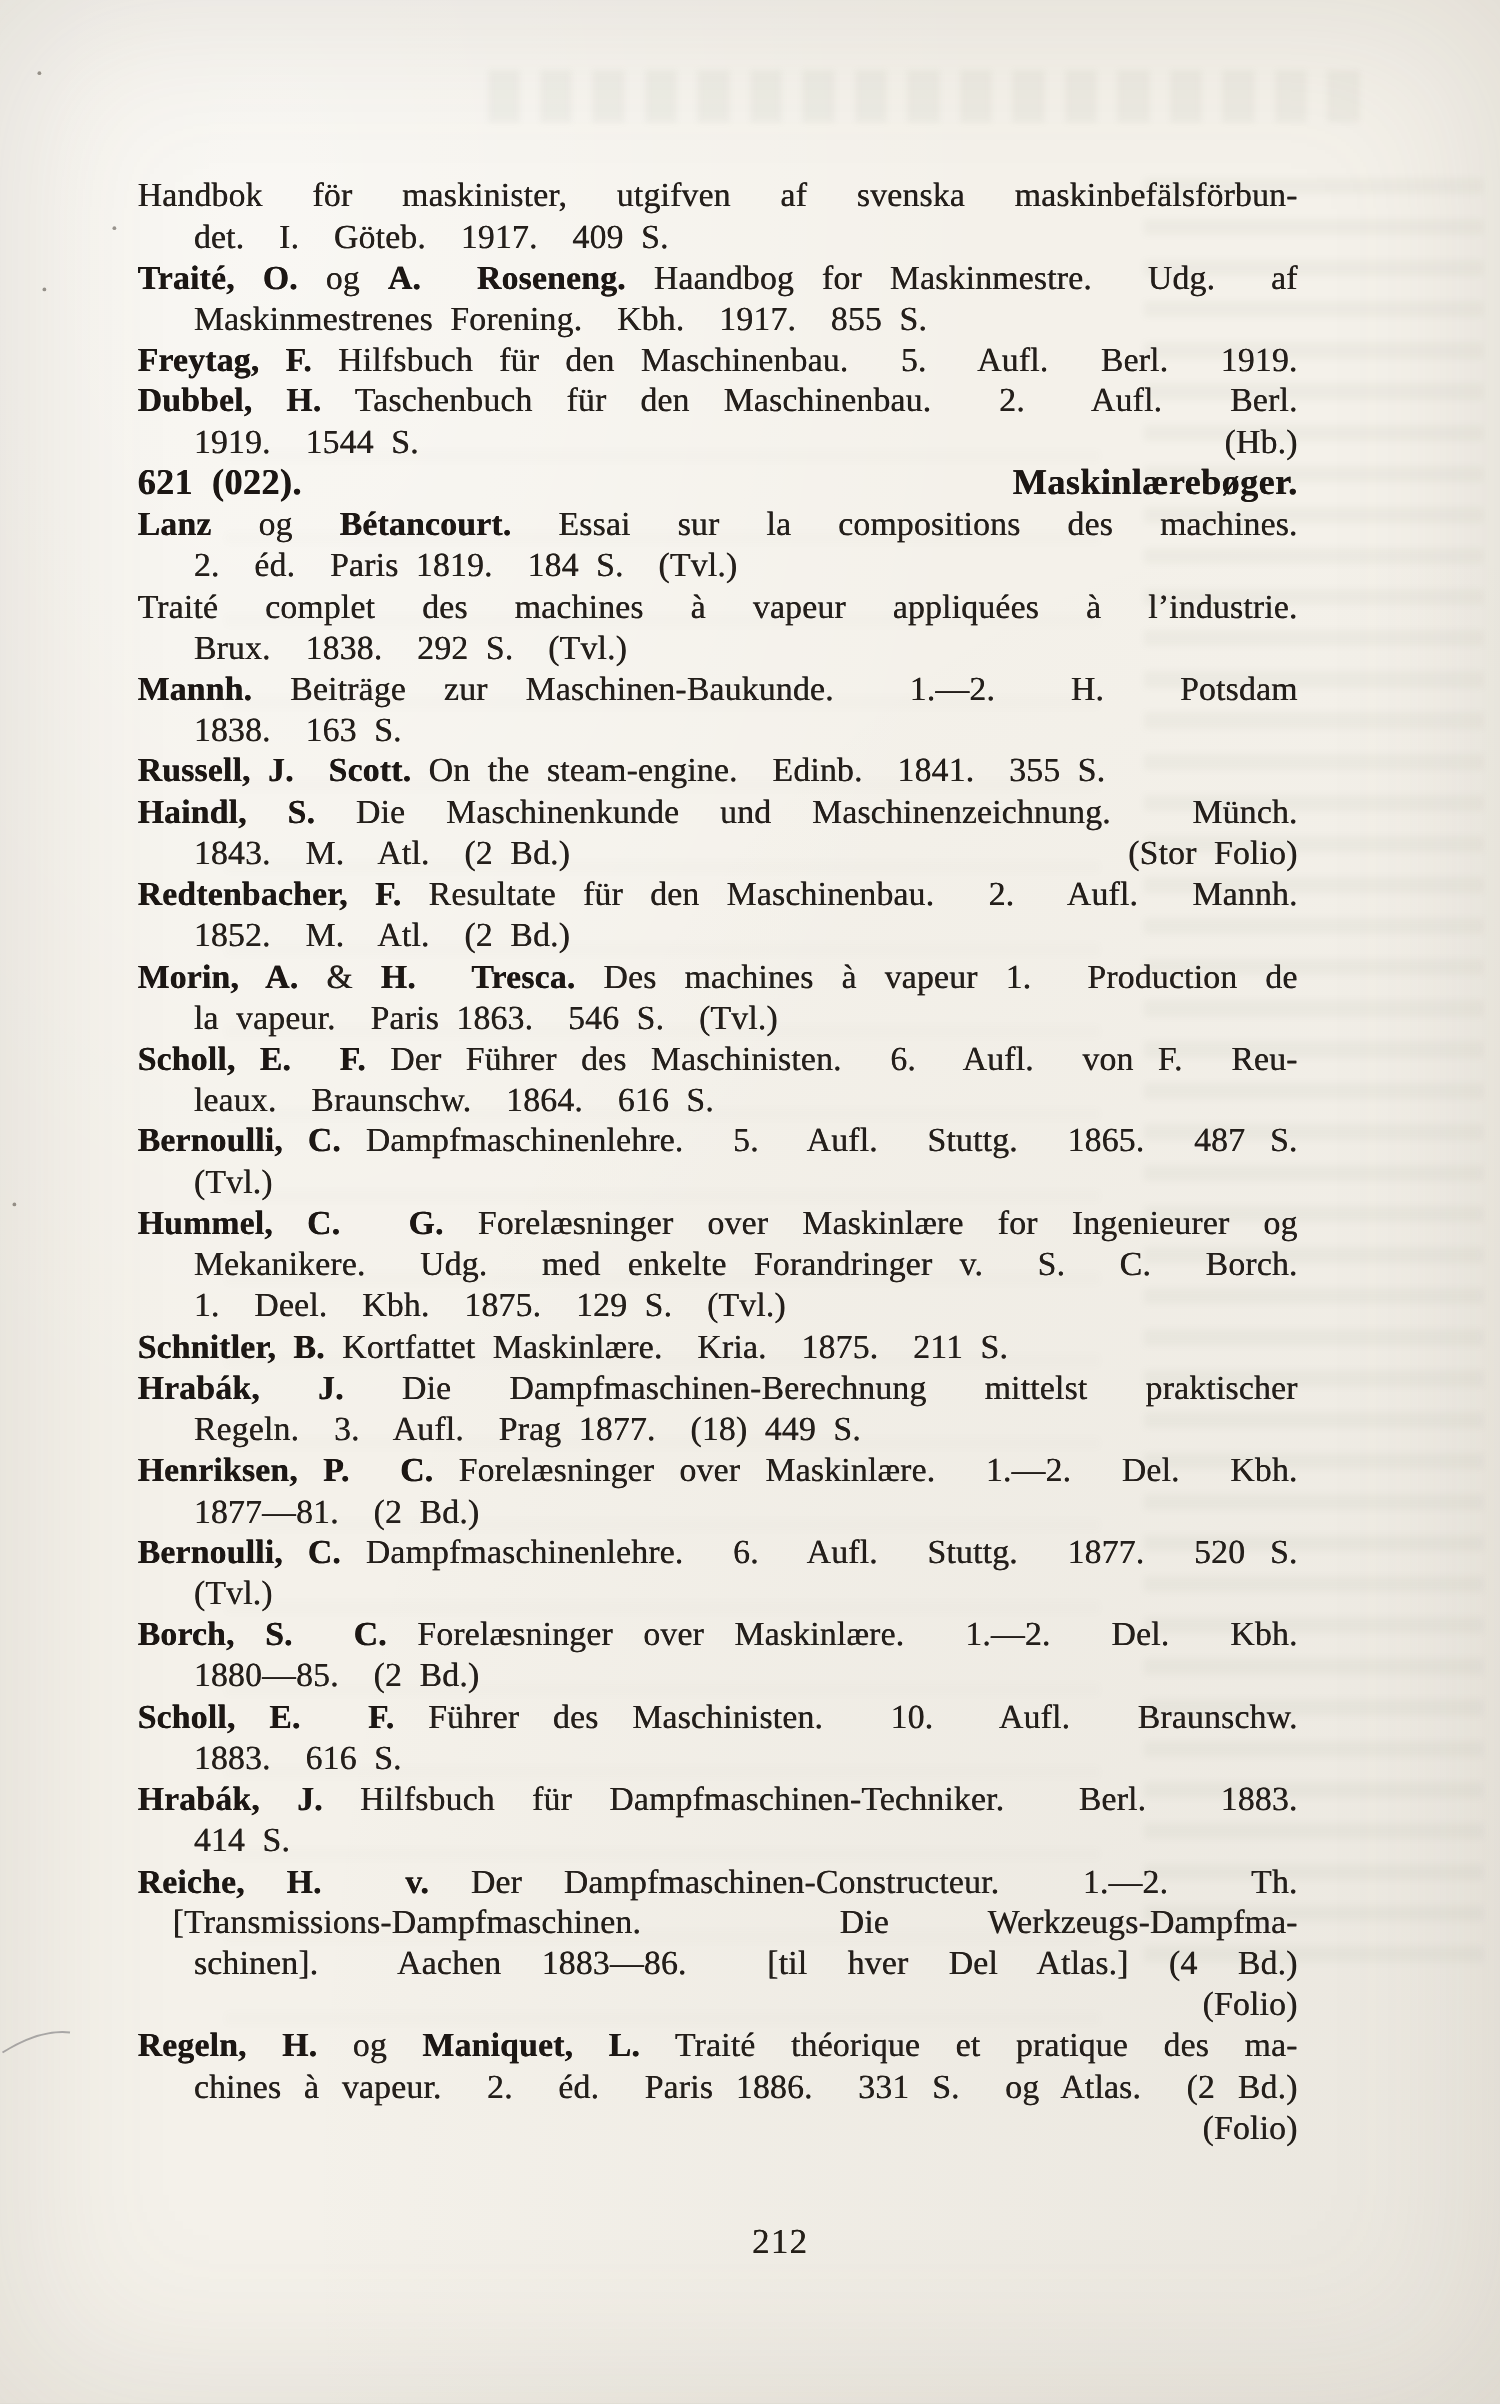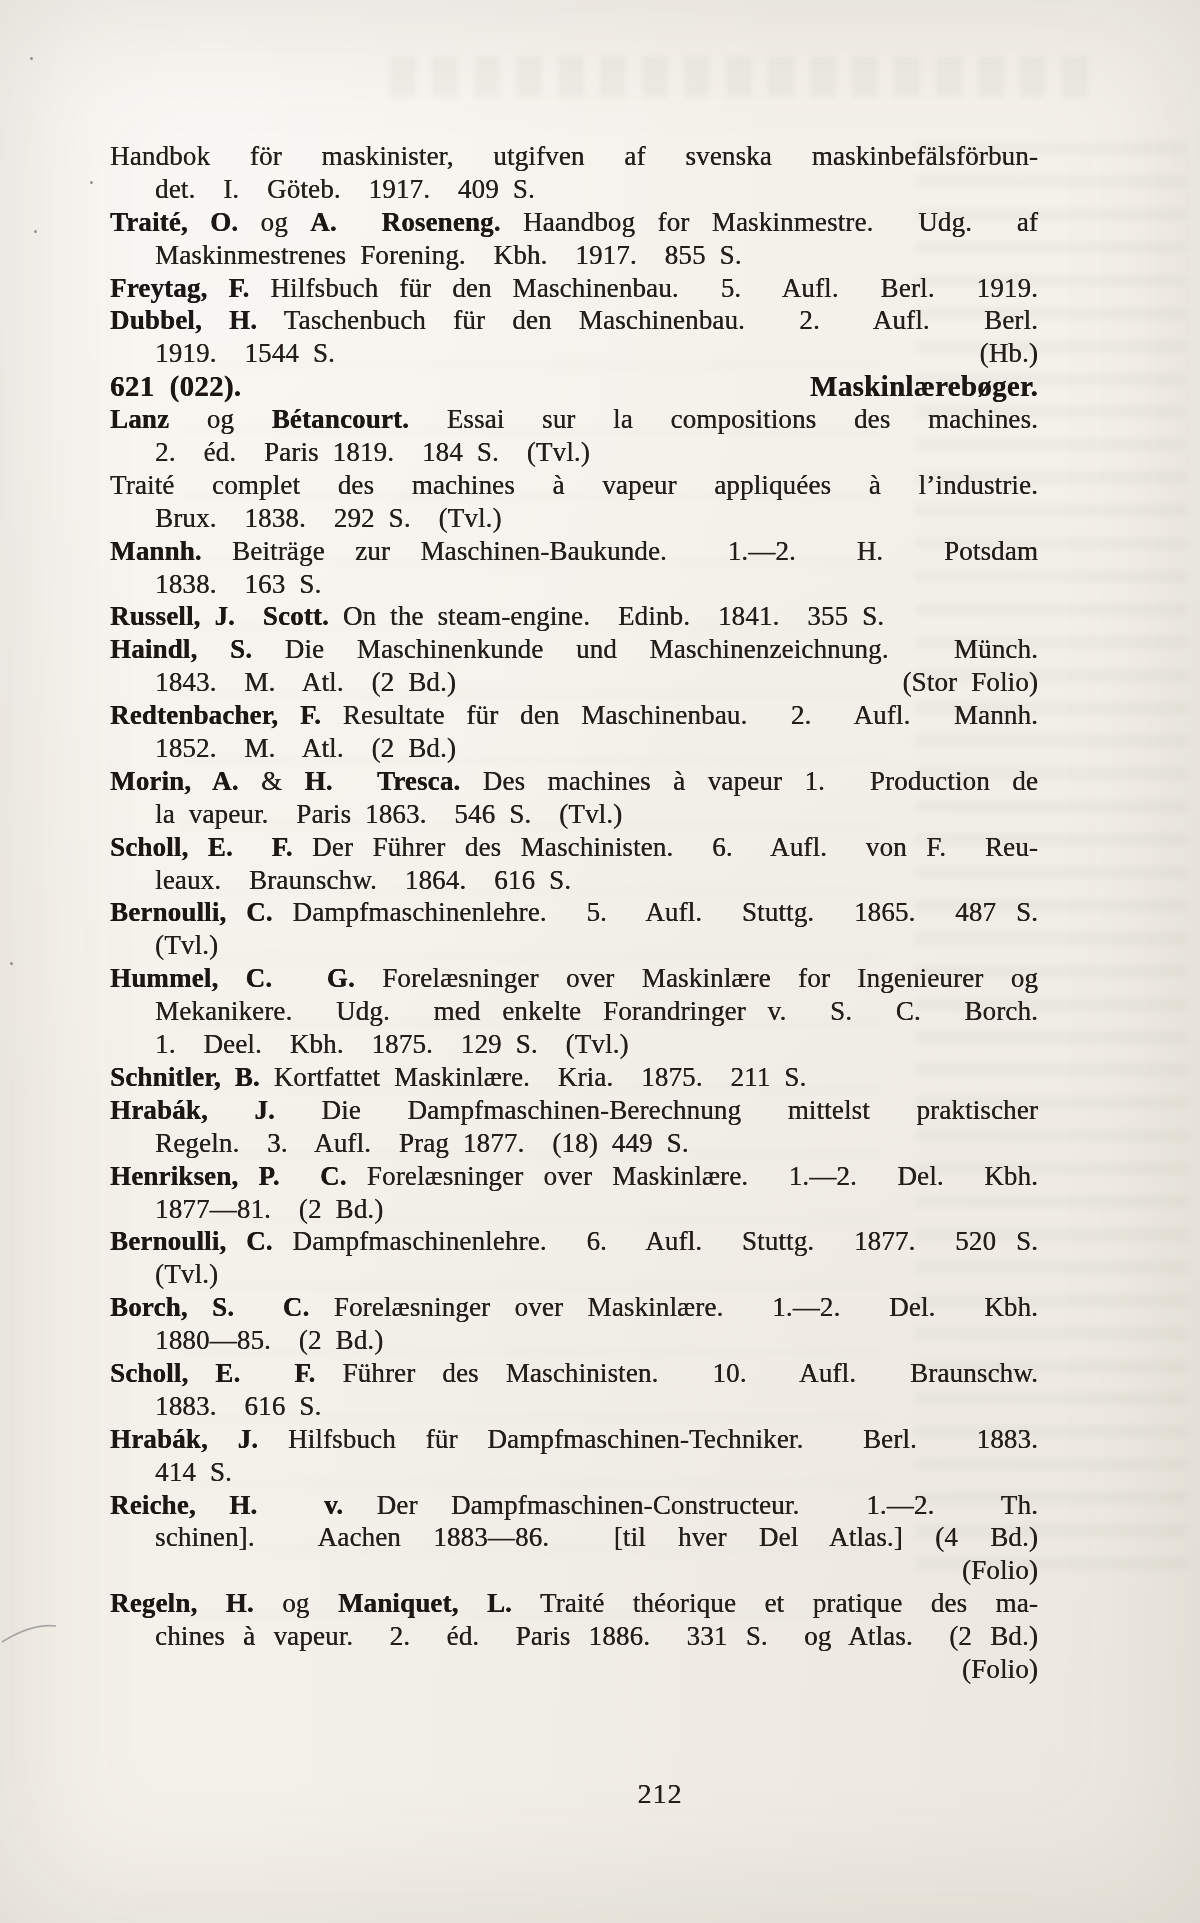--- a/index.html
+++ b/index.html
@@ -49,21 +49,21 @@
     overflow:visible;
   }
   .ln.j  { text-align:justify; text-align-last:justify; }
   .ln.ind{ margin-left:45px; }
   .ln .b { font-weight:bold; color:#1c1714; }
   .ln .rnote { position:absolute; right:0; top:0; text-shadow:0.3px 0 0 currentColor; }
   .ln.hdr { font-size:29px; }
   .ln.hdr .b { letter-spacing:0.3px; }
 
   .pgnum {
-    position:absolute; left:660px; top:1777px;
+    position:absolute; left:624px; top:1777px;
     transform:translateX(-50%);
     font-size:28px; line-height:33px;
     letter-spacing:1px;
     text-shadow:0.3px 0 0 currentColor;
     color:#262019;
   }
 </style>
 </head>
 <body>
 
@@ -117,20 +117,21 @@
       <div class="ln ind"><span class="n">1877—81.&nbsp; (2 Bd.)</span></div>
       <div class="ln j"><span class="b">Bernoulli, C.</span><span class="n"> Dampfmaschinenlehre.&nbsp; 6.&nbsp; Aufl.&nbsp; Stuttg.&nbsp; 1877.&nbsp; 520 S.</span></div>
       <div class="ln ind"><span class="n">(Tvl.)</span></div>
       <div class="ln j"><span class="b">Borch, S.&nbsp; C.</span><span class="n"> Forelæsninger over Maskinlære.&nbsp; 1.—2.&nbsp; Del.&nbsp; Kbh.</span></div>
       <div class="ln ind"><span class="n">1880—85.&nbsp; (2 Bd.)</span></div>
       <div class="ln j"><span class="b">Scholl, E.&nbsp; F.</span><span class="n"> Führer des Maschinisten.&nbsp; 10.&nbsp; Aufl.&nbsp; Braunschw.</span></div>
       <div class="ln ind"><span class="n">1883.&nbsp; 616 S.</span></div>
       <div class="ln j"><span class="b">Hrabák, J.</span><span class="n"> Hilfsbuch für Dampfmaschinen-Techniker.&nbsp; Berl.&nbsp; 1883.</span></div>
       <div class="ln ind"><span class="n">414 S.</span></div>
       <div class="ln j"><span class="b">Reiche, H.&nbsp; v.</span><span class="n"> Der Dampfmaschinen-Constructeur.&nbsp; 1.—2.&nbsp; Th.</span></div>
+      <div class="ln j" style="margin-left: 28px;"><span class="n">[Transmissions-Dampfmaschinen.&nbsp; Die Werkzeugs-Dampfma-</span></div>
       <div class="ln j ind"><span class="n">schinen].&nbsp; Aachen 1883—86.&nbsp; [til hver Del Atlas.] (4 Bd.)</span></div>
       <div class="ln">
         <span class="rnote">(Folio)</span>
       </div>
       <div class="ln j"><span class="b">Regeln, H.</span><span class="n"> og </span><span class="b">Maniquet, L.</span><span class="n"> Traité théorique et pratique des ma-</span></div>
       <div class="ln j ind"><span class="n">chines à vapeur.&nbsp; 2.&nbsp; éd.&nbsp; Paris 1886.&nbsp; 331 S.&nbsp; og Atlas.&nbsp; (2 Bd.)</span></div>
       <div class="ln">
         <span class="rnote">(Folio)</span>
       </div>
     </div>

